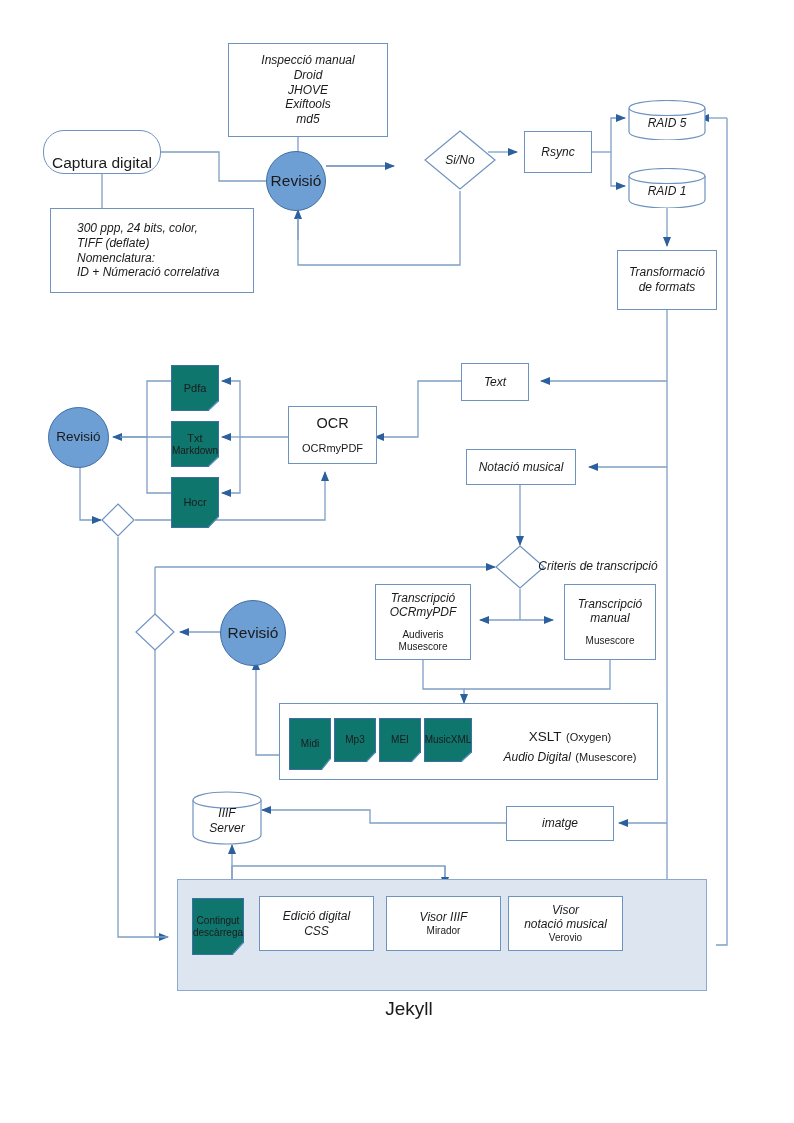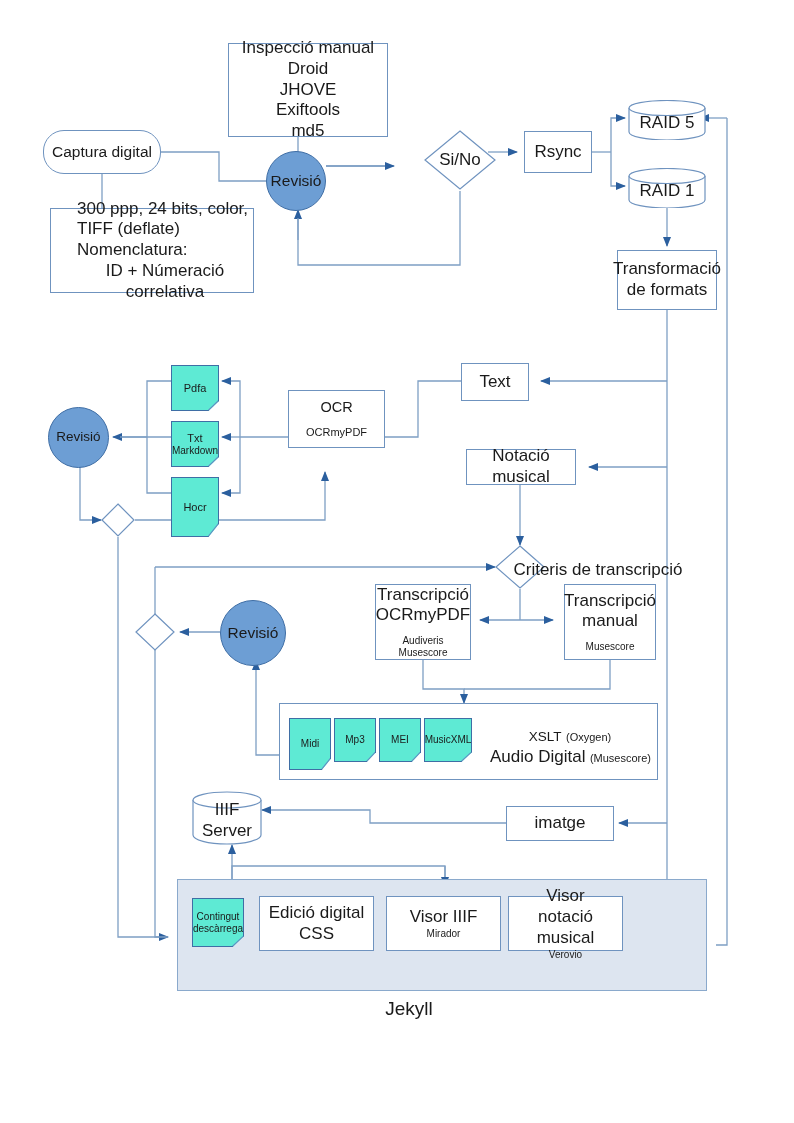--- a/index.html
+++ b/index.html
@@ -39,59 +39,60 @@
     line-height: 1.22;
   }
   .rect {
     border: 1px solid #6f93bf;
     background: #ffffff;
   }
   .rounded {
     border: 1px solid #6f93bf;
     background: #ffffff;
     border-radius: 21px;
+    justify-content: flex-end;
   }
   .circle {
     border: 1px solid #3f6ea5;
     background: #6d9ed4;
     border-radius: 50%;
   }
   .diamond-wrap {
     position: absolute;
   }
   .panel {
     position: absolute;
     box-sizing: border-box;
     border: 1px solid #8aa9cc;
     background: #dde5f0;
   }
   .doc {
     position: absolute;
     box-sizing: border-box;
-    background: #5eead4;
+    background: #0f766e;
     border: 1px solid #3f6ea5;
     display: flex;
     flex-direction: column;
     align-items: center;
     justify-content: center;
     text-align: center;
     line-height: 1.15;
     clip-path: polygon(0 0, 100% 0, 100% 78%, 78% 100%, 0 100%);
   }
   .doc::after {
     content: "";
     position: absolute;
     right: 0;
     bottom: 0;
     width: 22%;
     height: 22%;
     background: #5f8ec2;
     clip-path: polygon(100% 0, 0 100%, 100% 100%);
   }
-  .t12 { font-size: 17px; }
+  .t12 { font-size: 12px; font-style: italic; }
   .t13 { font-size: 13.5px; }
   .t14 { font-size: 14.5px; }
   .t15 { font-size: 15.5px; }
   .t11 { font-size: 11px; }
   .t10 { font-size: 10px; }
   .t19 { font-size: 19px; }
   .gap6 { margin-top: 9px; }
   .label-free {
     position: absolute;
     text-align: center;
@@ -249,35 +250,35 @@
   </div>
 
   <div class="node rect t12" style="left:461px; top:363px; width:68px; height:38px;">
     <span>Text</span>
   </div>
 
   <div class="node rect t12" style="left:466px; top:449px; width:110px; height:36px;">
     <span>Notació musical</span>
   </div>
 
-  <div class="node rect" style="left:288px; top:390px; width:97px; height:58px;">
+  <div class="node rect" style="left:288px; top:406px; width:89px; height:58px;">
     <span class="t14">OCR</span>
     <span class="t11 gap6">OCRmyPDF</span>
   </div>
 
   <div class="doc t11" style="left:171px; top:365px; width:48px; height:46px;">
     <span>Pdfa</span>
   </div>
 
   <div class="doc t11" style="left:171px; top:421px; width:48px; height:46px;">
     <span>Txt</span>
     <span class="t10" style="white-space:nowrap;">Markdown</span>
   </div>
 
-  <div class="doc t11" style="left:171px; top:477px; width:48px; height:60px;">
+  <div class="doc t11" style="left:171px; top:477px; width:48px; height:51px;">
     <span>Hocr</span>
   </div>
 
   <div class="node circle t13" style="left:48px; top:407px; width:61px; height:61px;">
     <span>Revisió</span>
   </div>
 
   <div class="diamond-wrap" style="left:101px; top:503px; width:34px; height:34px;">
     <svg width="34" height="34" viewBox="0 0 34 34">
       <polygon points="17,1 33,17 17,33 1,17" fill="#ffffff" stroke="#6f93bf" stroke-width="1.2"></polygon>
@@ -349,21 +350,21 @@
       <span>IIIF</span>
       <span>Server</span>
     </div>
   </div>
 
   <div class="node rect t12" style="left:506px; top:806px; width:108px; height:35px;">
     <span>imatge</span>
   </div>
 
   <div class="panel" style="left:177px; top:879px; width:530px; height:112px;"></div>
-  <div class="doc t10" style="left:192px; top:898px; width:52px; height:49px;">
+  <div class="doc t10" style="left:192px; top:898px; width:52px; height:57px;">
     <span>Contingut</span>
     <span style="white-space:nowrap;">descàrrega</span>
   </div>
   <div class="node rect t12" style="left:259px; top:896px; width:115px; height:55px;">
     <span>Edició digital</span>
     <span>CSS</span>
   </div>
   <div class="node rect" style="left:386px; top:896px; width:115px; height:55px;">
     <span class="t12">Visor IIIF</span>
     <span class="t10">Mirador</span>

